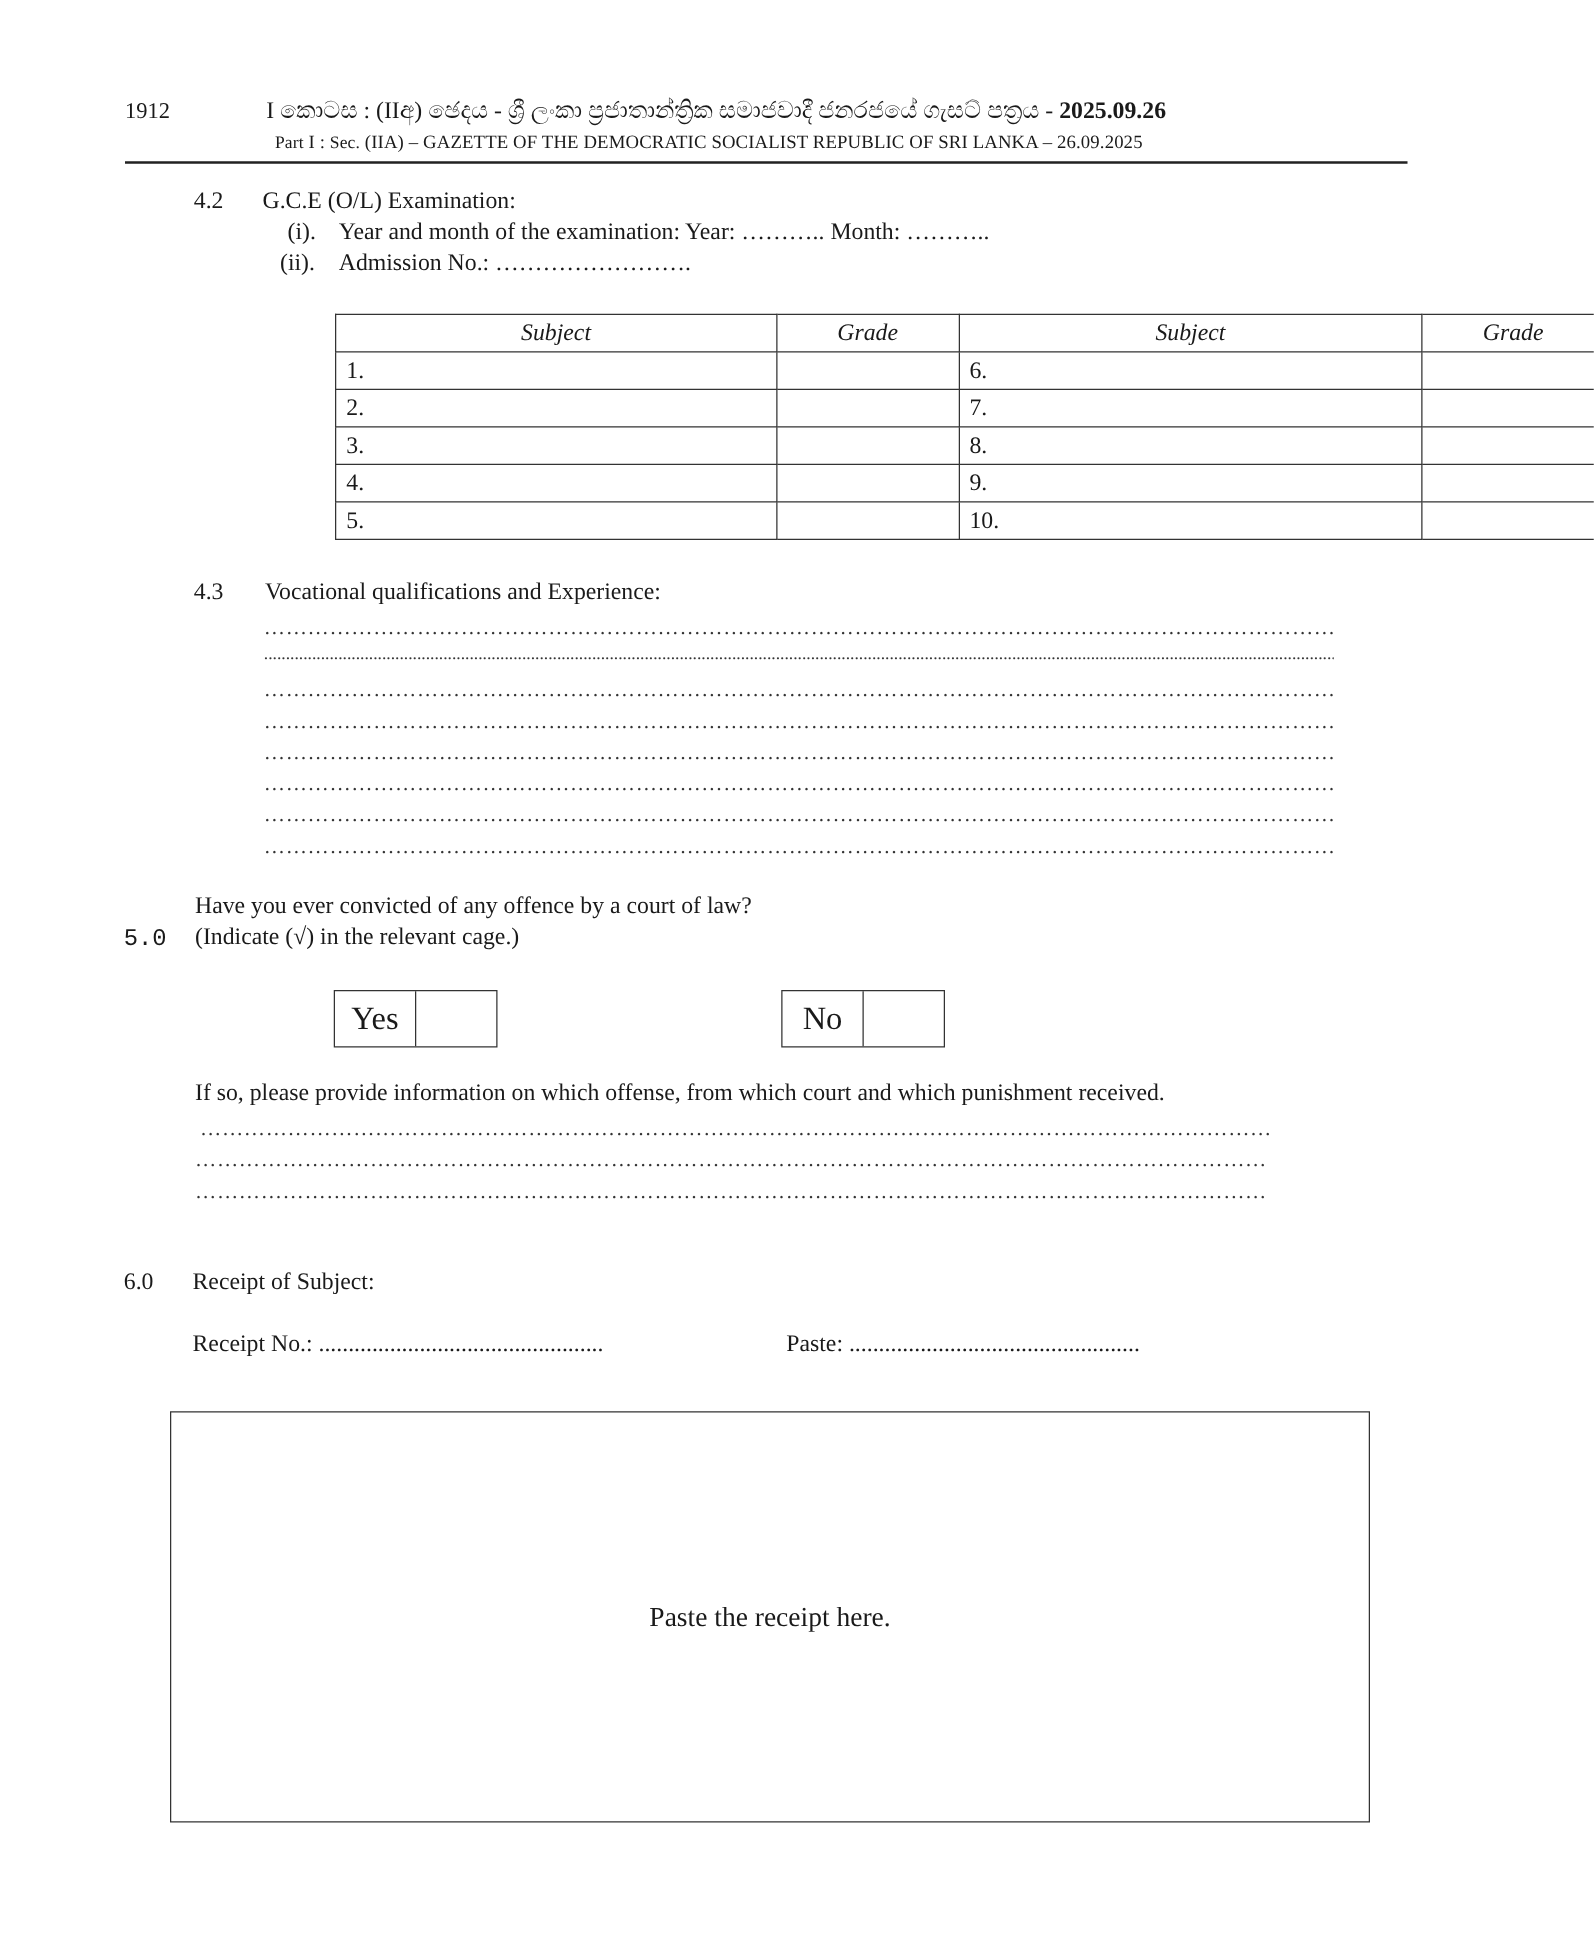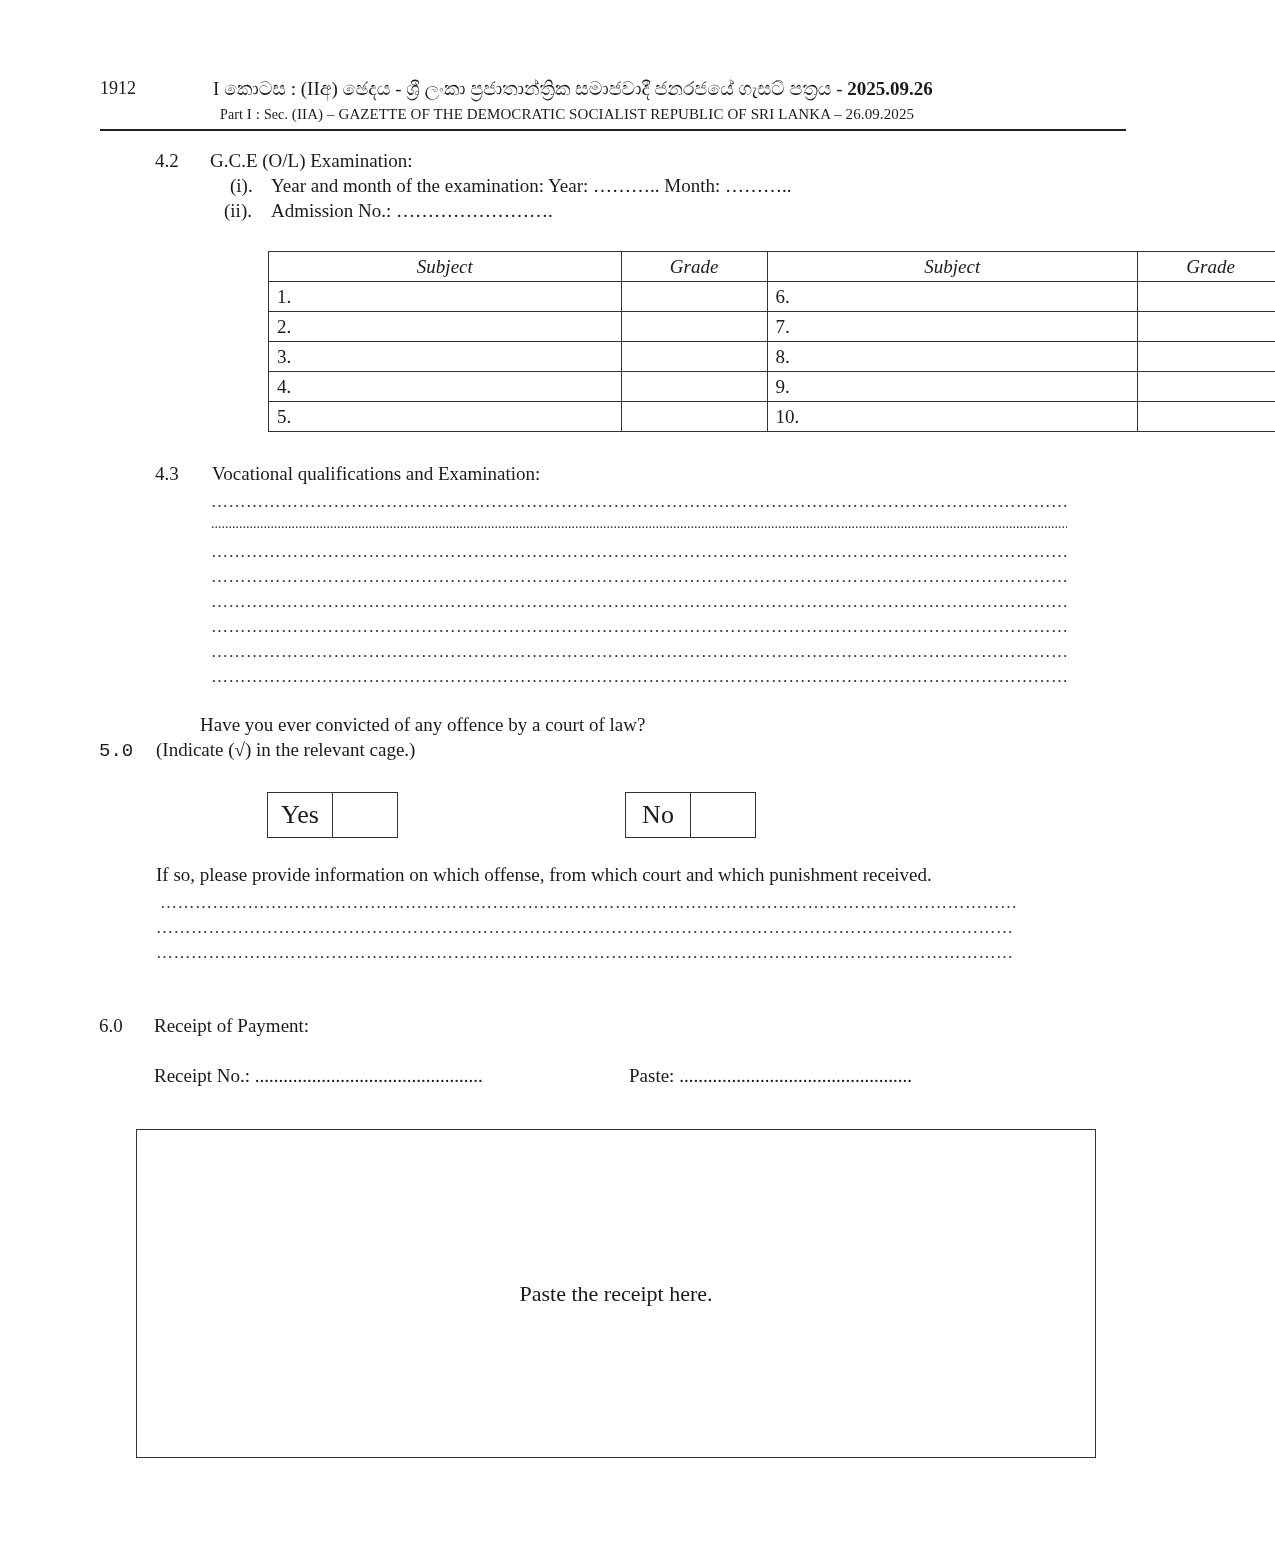--- a/index.html
+++ b/index.html
@@ -92,48 +92,48 @@
     <tr>
       <td>5.</td>
       <td></td>
       <td>10.</td>
       <td></td>
     </tr>
   </tbody>
 </table>
 
 <div class="abs t" style="left:155px;top:463px;">4.3</div>
-<div class="abs t" style="left:212px;top:463px;">Vocational qualifications and Examination:</div>
+<div class="abs t" style="left:212px;top:463px;">Vocational qualifications and Experience:</div>
 <div class="abs dots" style="left:211px;top:492px;width:856px;">…………………………………………………………………………………………………………………………………………………………………………………</div>
 <div class="abs dots" style="left:211px;top:516px;width:856px;font-size:14px;letter-spacing:0;">............................................................................................................................................................................................................................................................</div>
 <div class="abs dots" style="left:211px;top:542px;width:856px;">…………………………………………………………………………………………………………………………………………………………………………………</div>
 <div class="abs dots" style="left:211px;top:567px;width:856px;">…………………………………………………………………………………………………………………………………………………………………………………</div>
 <div class="abs dots" style="left:211px;top:592px;width:856px;">…………………………………………………………………………………………………………………………………………………………………………………</div>
 <div class="abs dots" style="left:211px;top:617px;width:856px;">…………………………………………………………………………………………………………………………………………………………………………………</div>
 <div class="abs dots" style="left:211px;top:642px;width:856px;">…………………………………………………………………………………………………………………………………………………………………………………</div>
 <div class="abs dots" style="left:211px;top:667px;width:856px;">…………………………………………………………………………………………………………………………………………………………………………………</div>
 
 <div class="abs t" style="left:99px;top:740px;font-family:Liberation Mono, monospace;">5.0</div>
-<div class="abs t" style="left:156px;top:714px;margin-left:44px;">Have you ever convicted of any offence by a court of law?</div>
+<div class="abs t" style="left:156px;top:714px;">Have you ever convicted of any offence by a court of law?</div>
 <div class="abs t" style="left:156px;top:739px;">(Indicate (√) in the relevant cage.)</div>
 
 <div class="cage" style="left:267px;">
   <div class="lbl">Yes</div>
   <div class="box"></div>
 </div>
 <div class="cage" style="left:625px;">
   <div class="lbl">No</div>
   <div class="box"></div>
 </div>
 
 <div class="abs t" style="left:156px;top:864px;">If so, please provide information on which offense, from which court and which punishment received.</div>
 <div class="abs dots" style="left:160px;top:893px;width:858px;">………………………………………………………………………………………………………………………………………………………………………</div>
 <div class="abs dots" style="left:156px;top:918px;width:858px;">………………………………………………………………………………………………………………………………………………………………………</div>
 <div class="abs dots" style="left:156px;top:943px;width:858px;">………………………………………………………………………………………………………………………………………………………………………</div>
 
 <div class="abs t" style="left:99px;top:1015px;">6.0</div>
-<div class="abs t" style="left:154px;top:1015px;">Receipt of Payment:</div>
+<div class="abs t" style="left:154px;top:1015px;">Receipt of Subject:</div>
 <div class="abs t" style="left:154px;top:1065px;">Receipt No.: ................................................</div>
 <div class="abs t" style="left:629px;top:1065px;">Paste: .................................................</div>
 
 <div class="receipt-box">
   <span>Paste the receipt here.</span>
 </div>
 
 </body></html>

